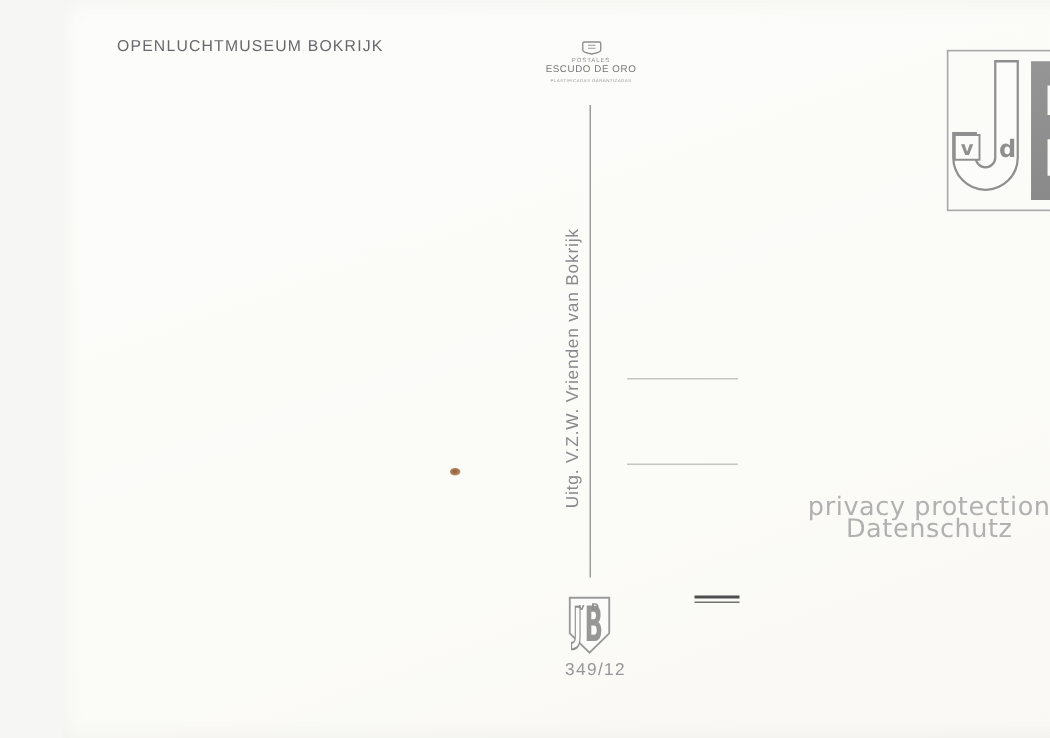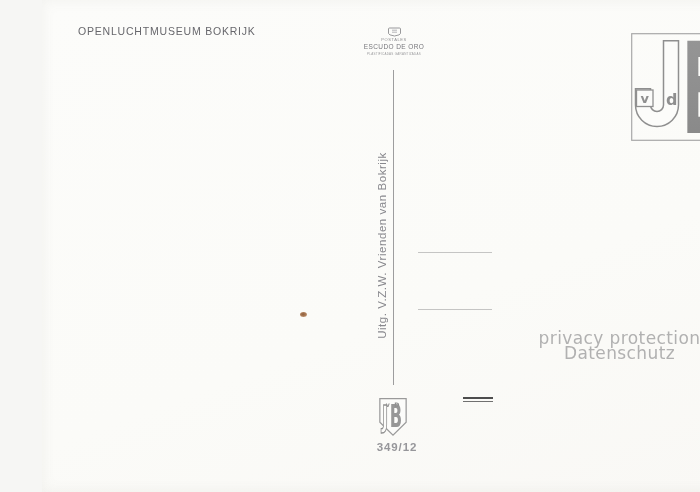--- a/index.html
+++ b/index.html
@@ -62,21 +62,21 @@
     left:460px;top:331px;width:235px;
     text-align:center;color:#b1b1b1;
     font-family:"DejaVu Sans",sans-serif;
     font-size:17px;line-height:15px;letter-spacing:0.4px;
   }
 
   .shield{left:334px;top:397px;width:34px;height:40px;}
 
   .series{
     left:320px;top:441px;width:70px;
-    text-align:center;font-size:11.5px;letter-spacing:0.9px;color:#96969a;font-weight:bold;
+    text-align:center;font-size:11.5px;letter-spacing:0.9px;color:#96969a;
   }
 
   .speck{
     left:258px;top:312px;width:7px;height:5px;border-radius:50%;
     background:radial-gradient(ellipse at 45% 45%,#8e5f3e 0%,#b0805a 55%,rgba(187,150,116,0.25) 100%);
   }
 </style>
 </head>
 <body>
 

